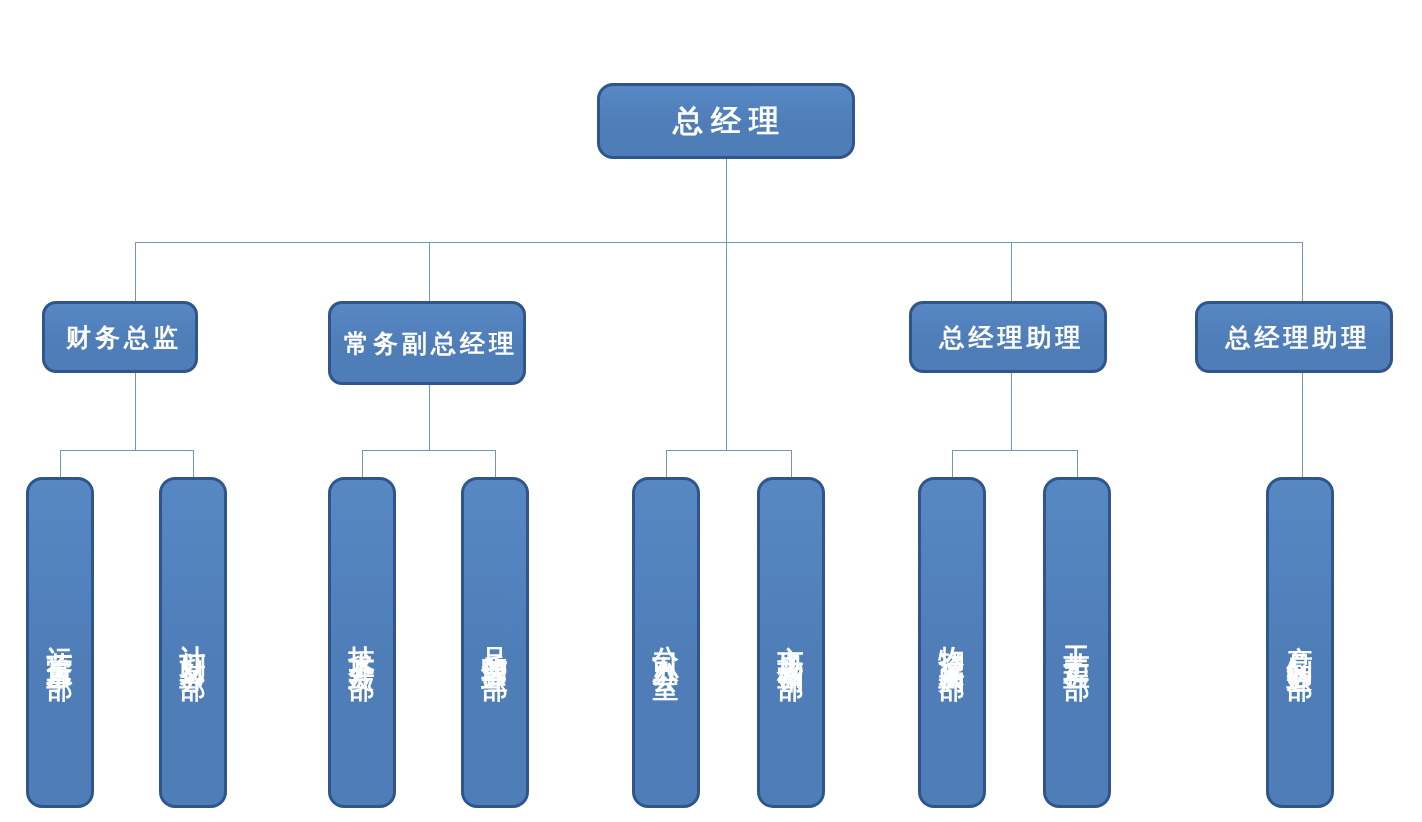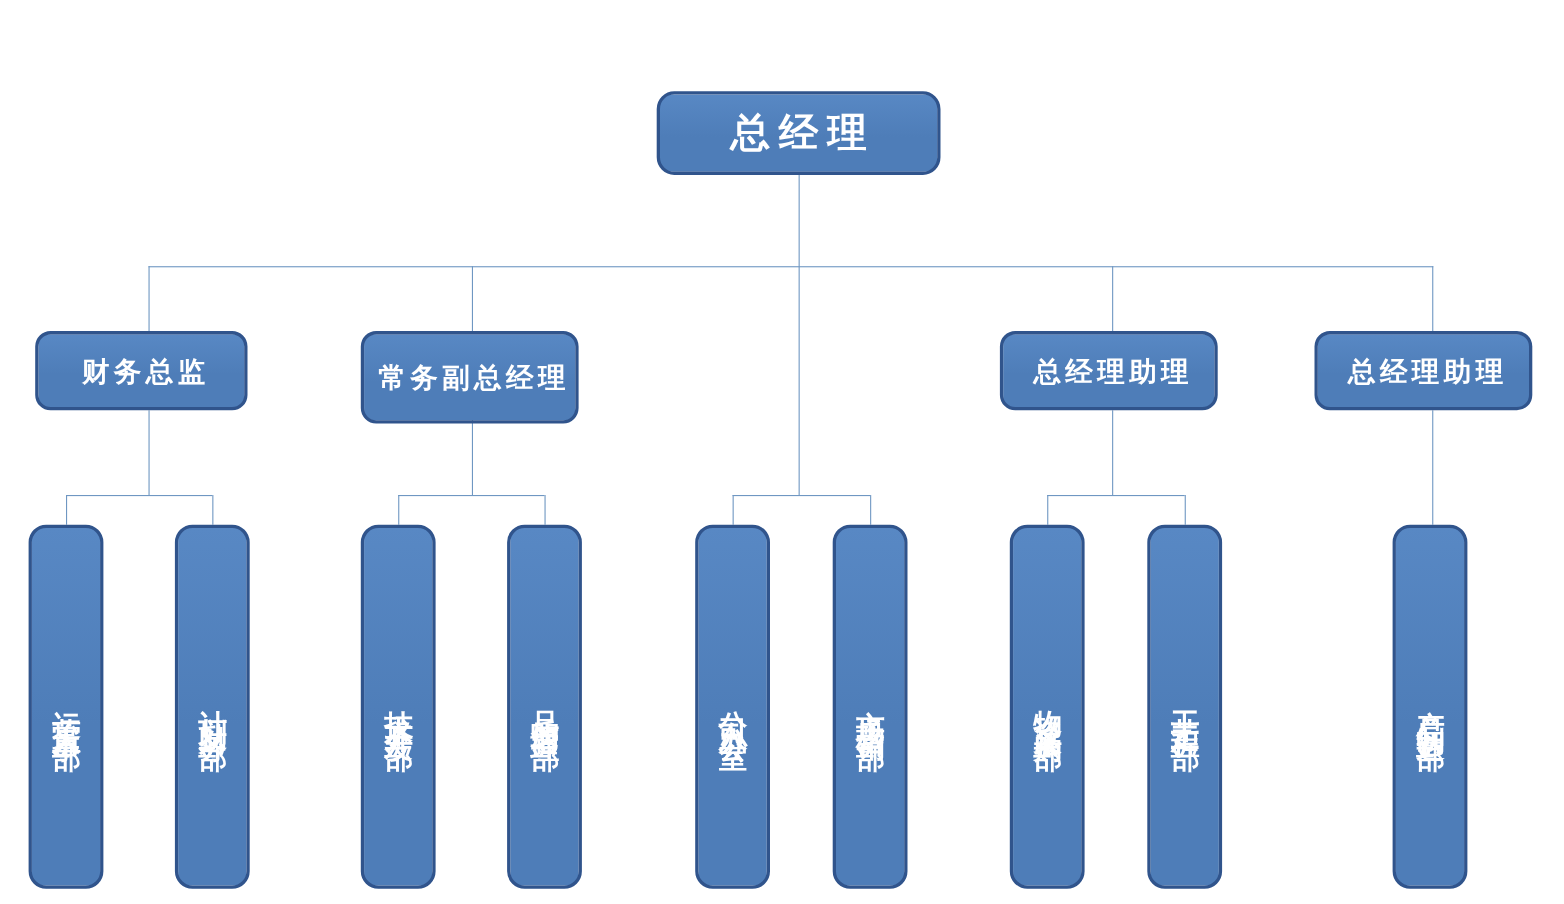--- a/index.html
+++ b/index.html
@@ -22,21 +22,21 @@
   .conn.h{height:1px;}
   .node{
     position:absolute;
     box-sizing:border-box;
     background:linear-gradient(180deg,var(--fill-hi) 0%,var(--fill) 55%,var(--fill) 100%);
     border:3px solid var(--border);
     display:flex;align-items:center;justify-content:center;
     color:var(--text);
     font-weight:bold;
   }
-  .lvl1{border-radius:16px;font-size:36px;letter-spacing:8px;}
+  .lvl1{border-radius:16px;font-size:30px;letter-spacing:8px;}
   .lvl2{border-radius:14px;font-size:25px;letter-spacing:4px;}
   .lvl3{
     border-radius:16px;
     font-size:26px;
   }
   .lvl1 .lbl,.lvl2 .lbl{text-indent:8px;} 
   .lvl3 .lbl{
     writing-mode:vertical-rl;
     text-orientation:upright;
     letter-spacing:7px;
@@ -75,21 +75,21 @@
   <div class="conn h" style="left:952px;top:450px;width:125px"></div>
   <div class="conn v" style="left:952px;top:450px;height:27px"></div>
   <div class="conn v" style="left:1077px;top:450px;height:27px"></div>
 
   <div class="conn v" style="left:1302px;top:373px;height:104px"></div>
 
   <div class="node lvl1" style="left:597px;top:83px;width:258px;height:76px">
     <span class="lbl">总经理</span>
   </div>
 
-  <div class="node lvl2" style="left:32px;top:301px;width:193px;height:72px">
+  <div class="node lvl2" style="left:42px;top:301px;width:156px;height:72px">
     <span class="lbl">财务总监</span>
   </div>
   <div class="node lvl2" style="left:328px;top:301px;width:198px;height:84px">
     <span class="lbl">常务副总经理</span>
   </div>
   <div class="node lvl2" style="left:909px;top:301px;width:198px;height:72px">
     <span class="lbl">总经理助理</span>
   </div>
   <div class="node lvl2" style="left:1195px;top:301px;width:198px;height:72px">
     <span class="lbl">总经理助理</span>

